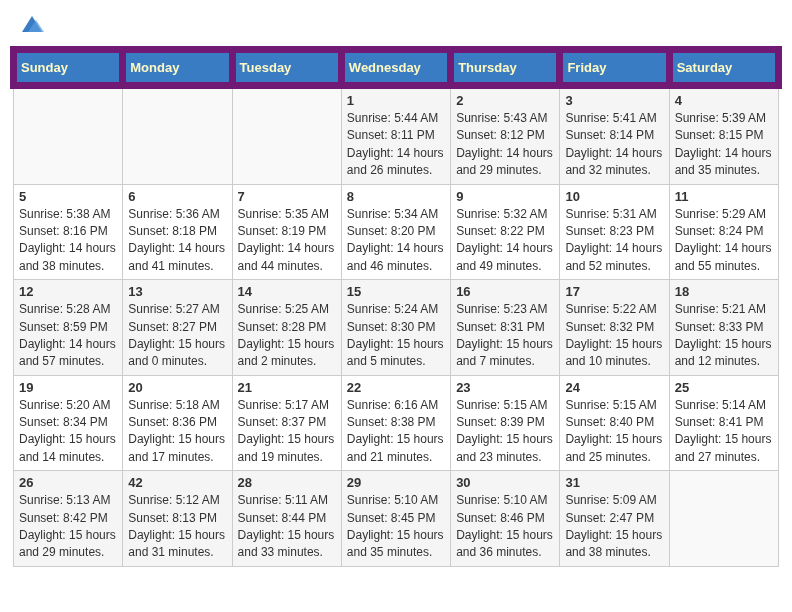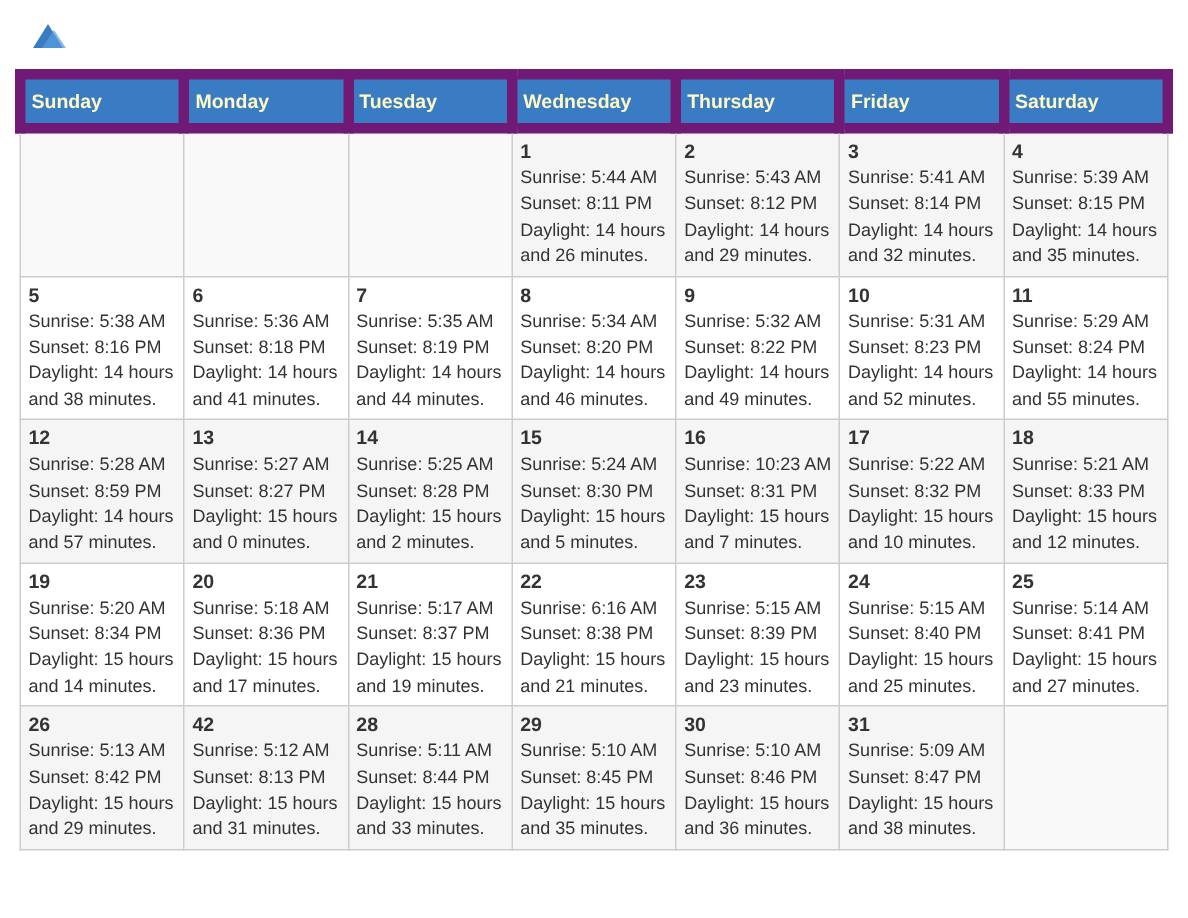--- a/index.html
+++ b/index.html
@@ -240,21 +240,21 @@
         </td>
         <td>
           <span class="day-num">15</span>
           <div class="day-info">Sunrise: 5:24 AM
 Sunset: 8:30 PM
 Daylight: 15 hours
 and 5 minutes.</div>
         </td>
         <td>
           <span class="day-num">16</span>
-          <div class="day-info">Sunrise: 10:23 AM
+          <div class="day-info">Sunrise: 5:23 AM
 Sunset: 8:31 PM
 Daylight: 15 hours
 and 7 minutes.</div>
         </td>
         <td>
           <span class="day-num">17</span>
           <div class="day-info">Sunrise: 5:22 AM
 Sunset: 8:32 PM
 Daylight: 15 hours
 and 10 minutes.</div>
@@ -350,20 +350,20 @@
         <td>
           <span class="day-num">30</span>
           <div class="day-info">Sunrise: 5:10 AM
 Sunset: 8:46 PM
 Daylight: 15 hours
 and 36 minutes.</div>
         </td>
         <td>
           <span class="day-num">31</span>
           <div class="day-info">Sunrise: 5:09 AM
-Sunset: 8:47 PM
+Sunset: 2:47 PM
 Daylight: 15 hours
 and 38 minutes.</div>
         </td>
         <td class="empty-cell"></td>
       </tr>
     </tbody>
 </table>
 
 </body></html>

